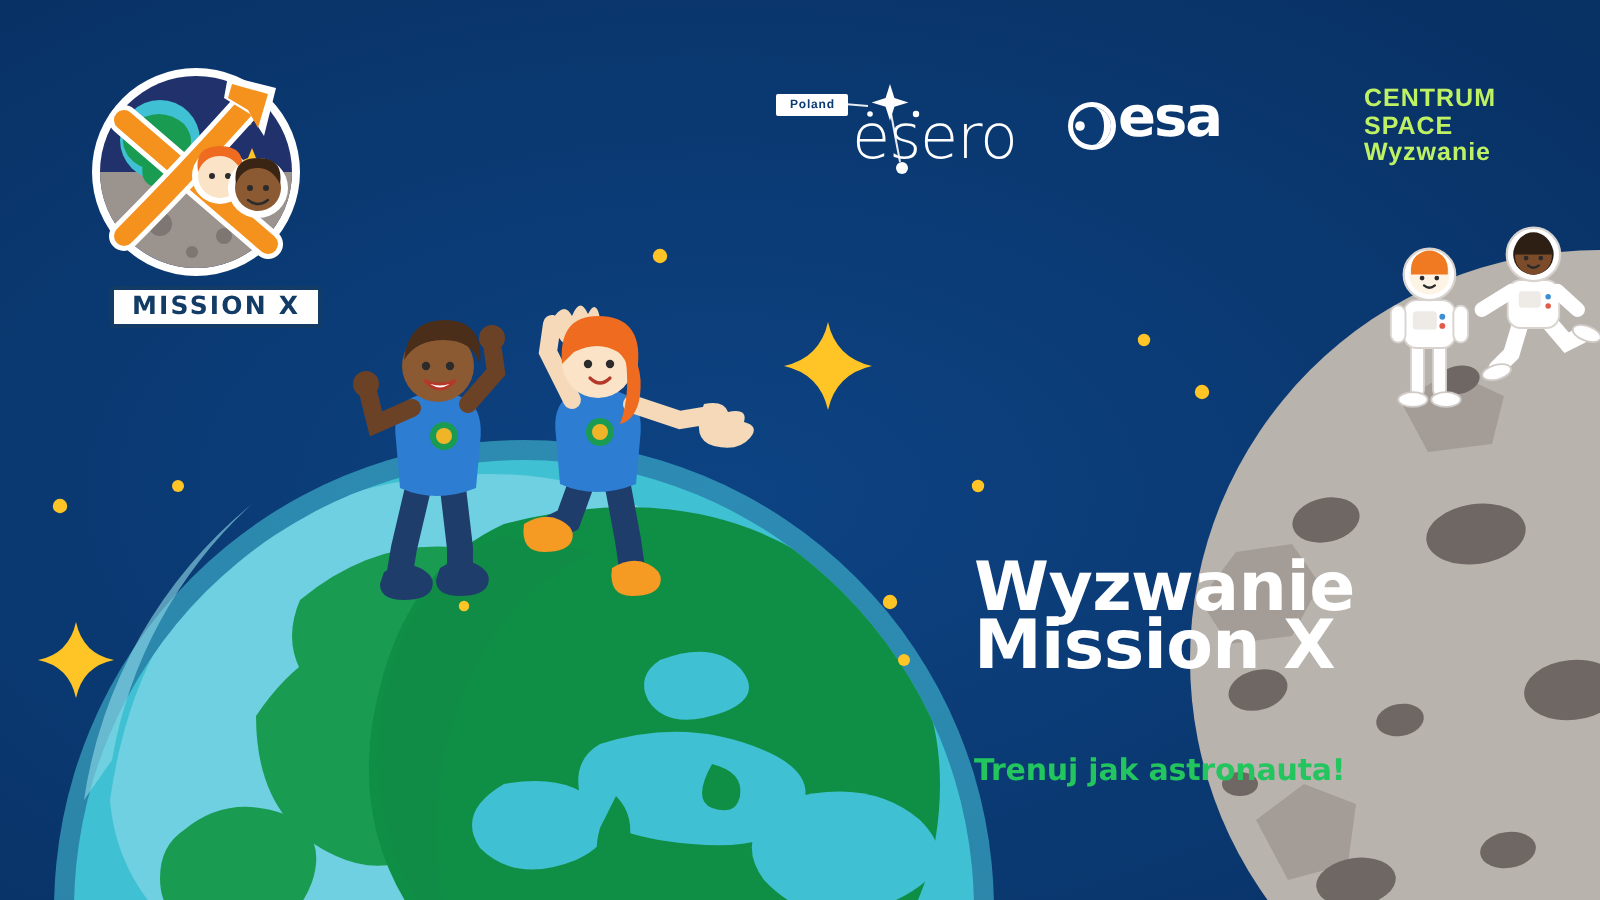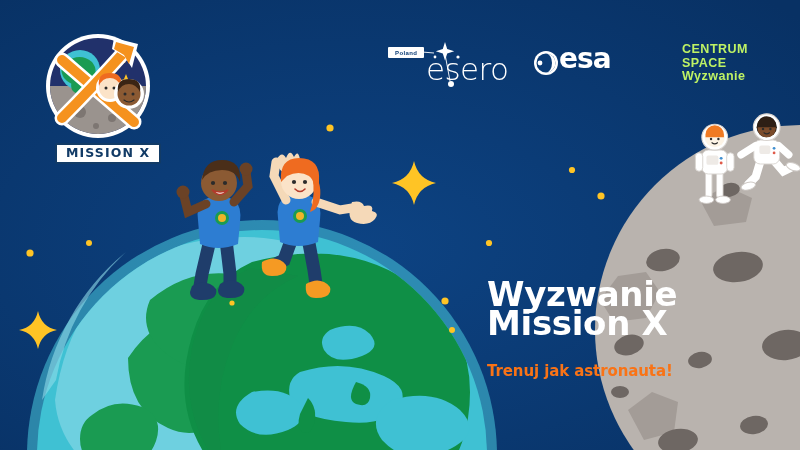--- a/index.html
+++ b/index.html
@@ -91,26 +91,26 @@
   }
   .headline {
     color:#ffffff;
     font-weight:bold;
     font-size:34px;
     line-height:29px;
     letter-spacing:-0.3px;
     font-family:"DejaVu Sans", sans-serif;
   }
   .subhead {
-    color:#f97316;
+    color:#22c55e;
     font-weight:bold;
     font-size:15px;
     line-height:18px;
     letter-spacing:-0.1px;
-    margin-top:24px;
+    margin-top:38px;
     font-family:"DejaVu Sans", sans-serif;
   }
 </style>
 </head>
 <body>
 
 <div id="stage">
 
   <div class="layer">
     <svg width="800" height="450" viewBox="0 0 800 450">

